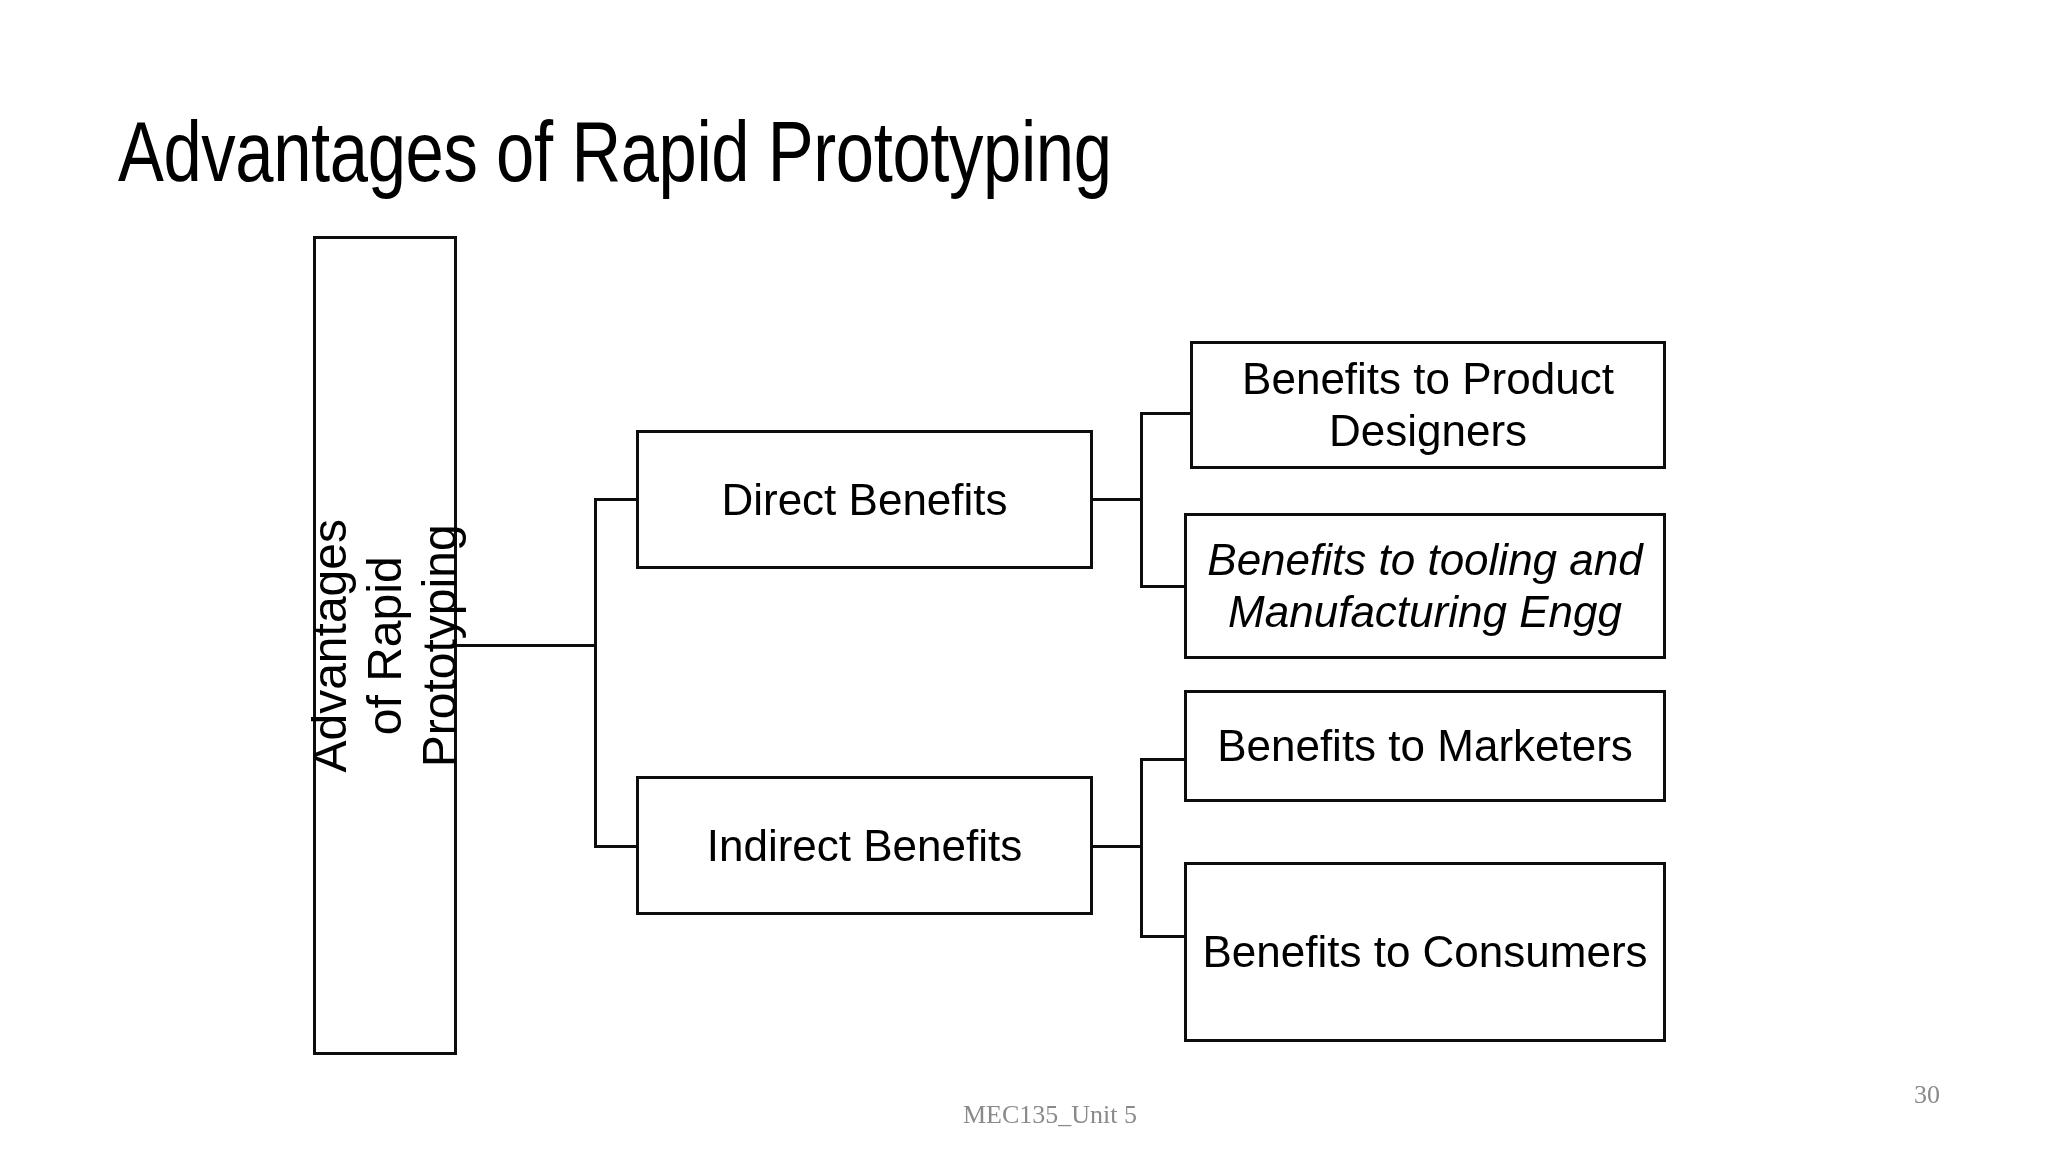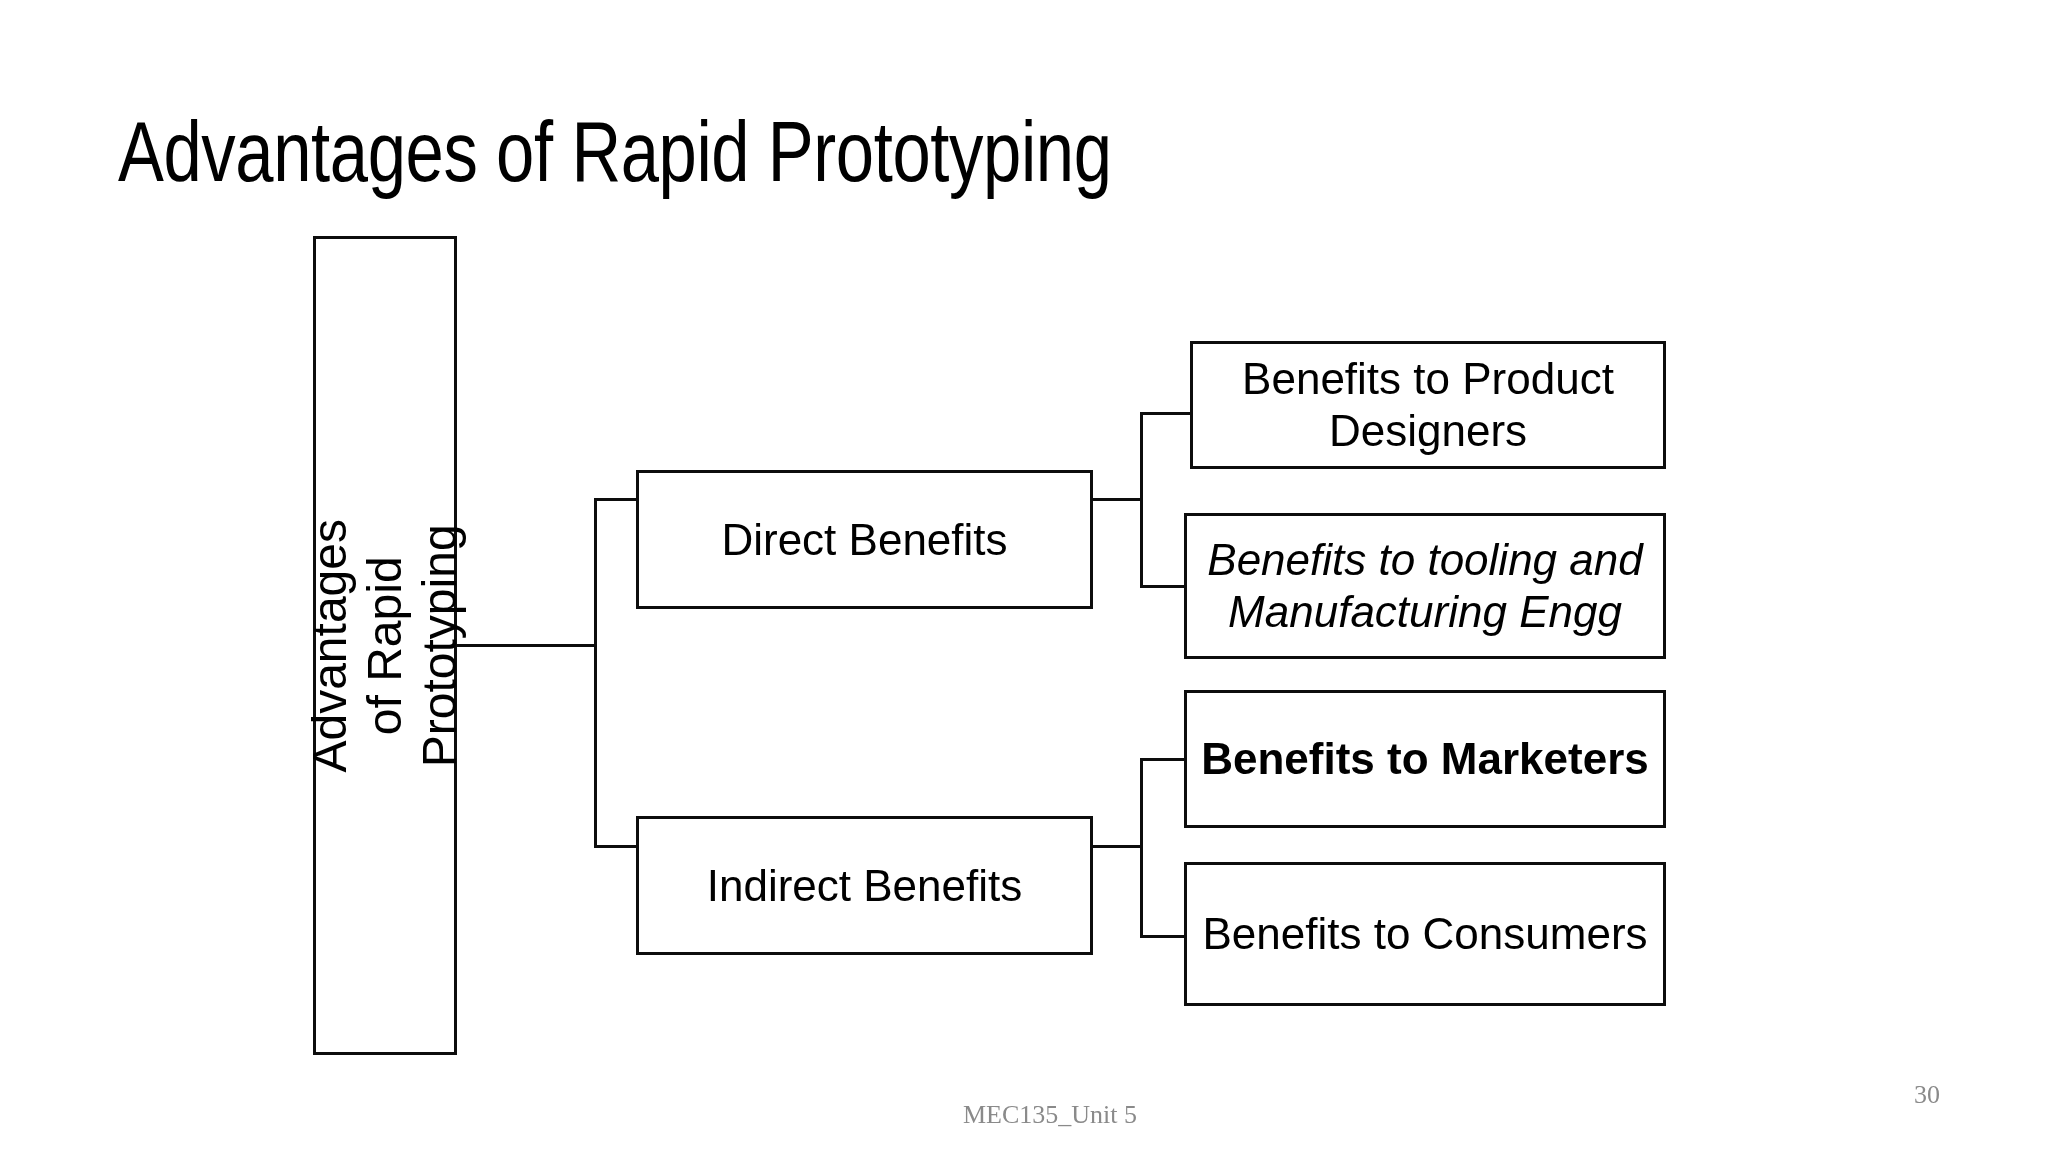--- a/index.html
+++ b/index.html
@@ -77,34 +77,33 @@
     text-align: center;
     line-height: 1.15;
   }
 
   
   .node-l1 {
     left: 636px;
     width: 457px;
     height: 139px;
     font-size: 44px;
-    margin-top: 40px;
   }
   #node-direct   { top: 430px; }
   #node-indirect { top: 776px; }
 
   
   .node-l2 {
     width: 482px;
     font-size: 44px;
   }
   #node-designers    { left: 1190px; top: 341px; width: 476px; height: 128px; }
   #node-tooling      { left: 1184px; top: 513px; height: 146px; font-style: italic; }
-  #node-marketers    { left: 1184px; top: 690px; height: 138px; font-weight: bold; }
-  #node-consumers    { left: 1184px; top: 862px; height: 144px; }
+  #node-marketers    { left: 1184px; top: 690px; height: 112px; }
+  #node-consumers    { left: 1184px; top: 862px; height: 180px; }
 
   .node-l2 .label, .node-l1 .label, #node-root .label {
     display: block;
     padding: 0 14px;
   }
 
   
   .conn {
     position: absolute;
     background: #0d0d0d;

